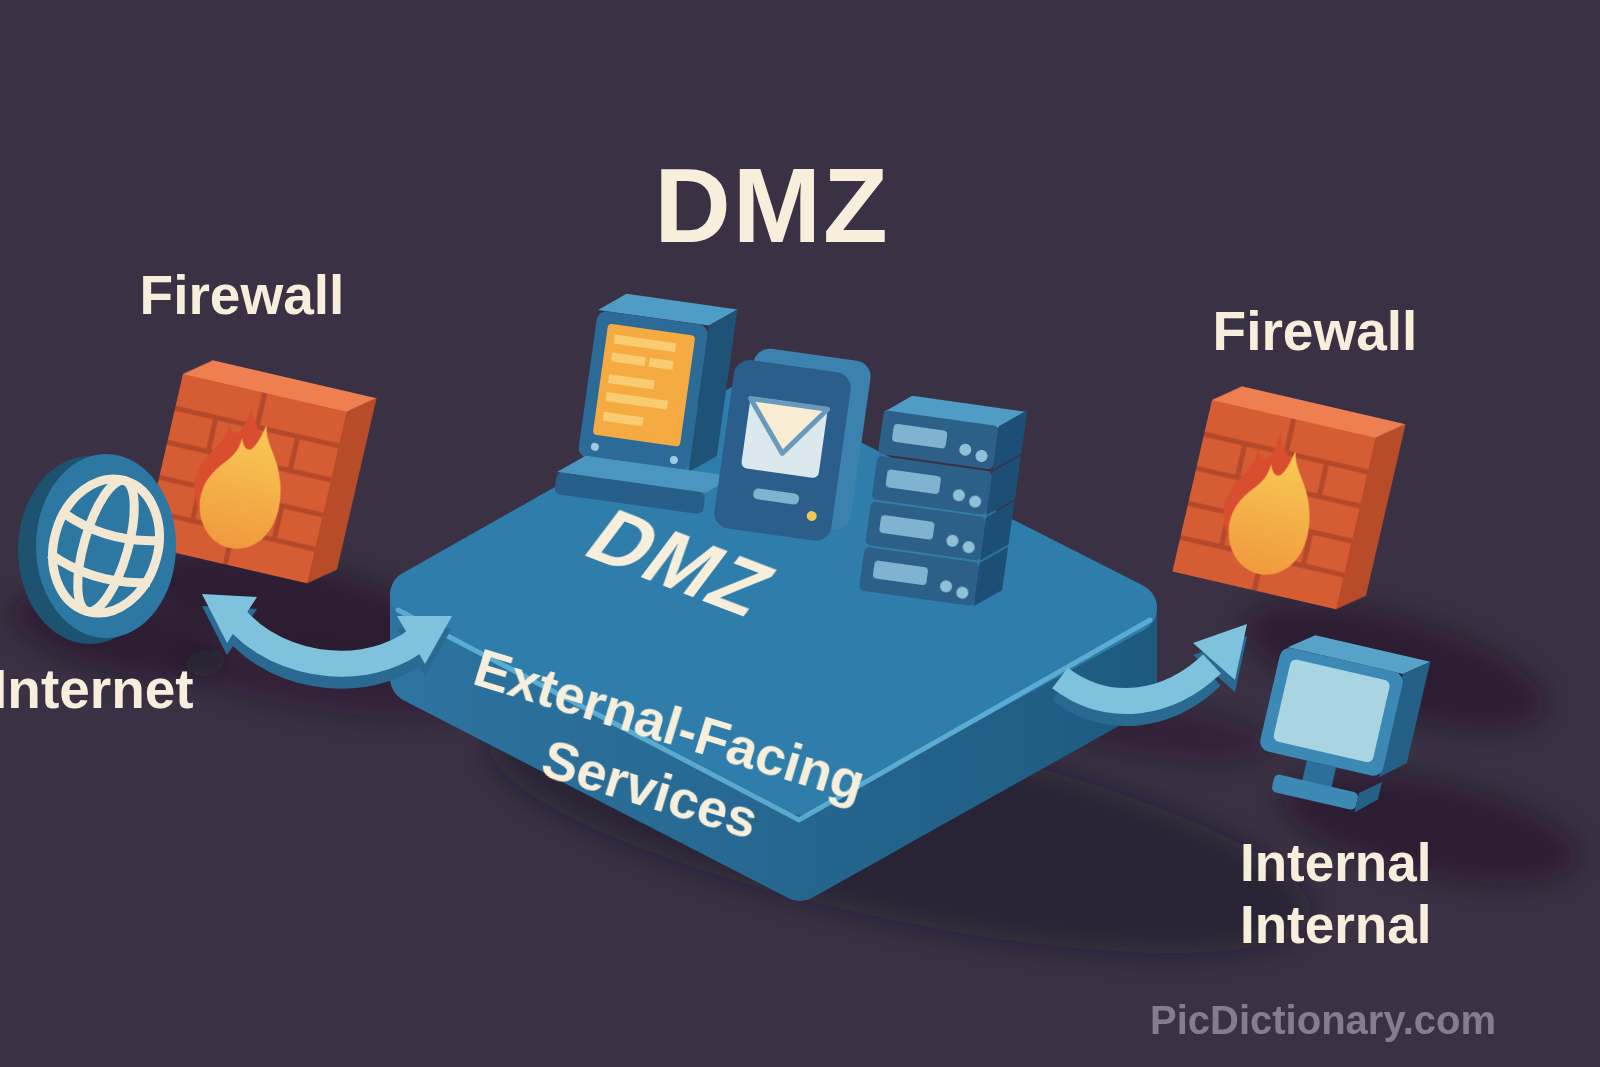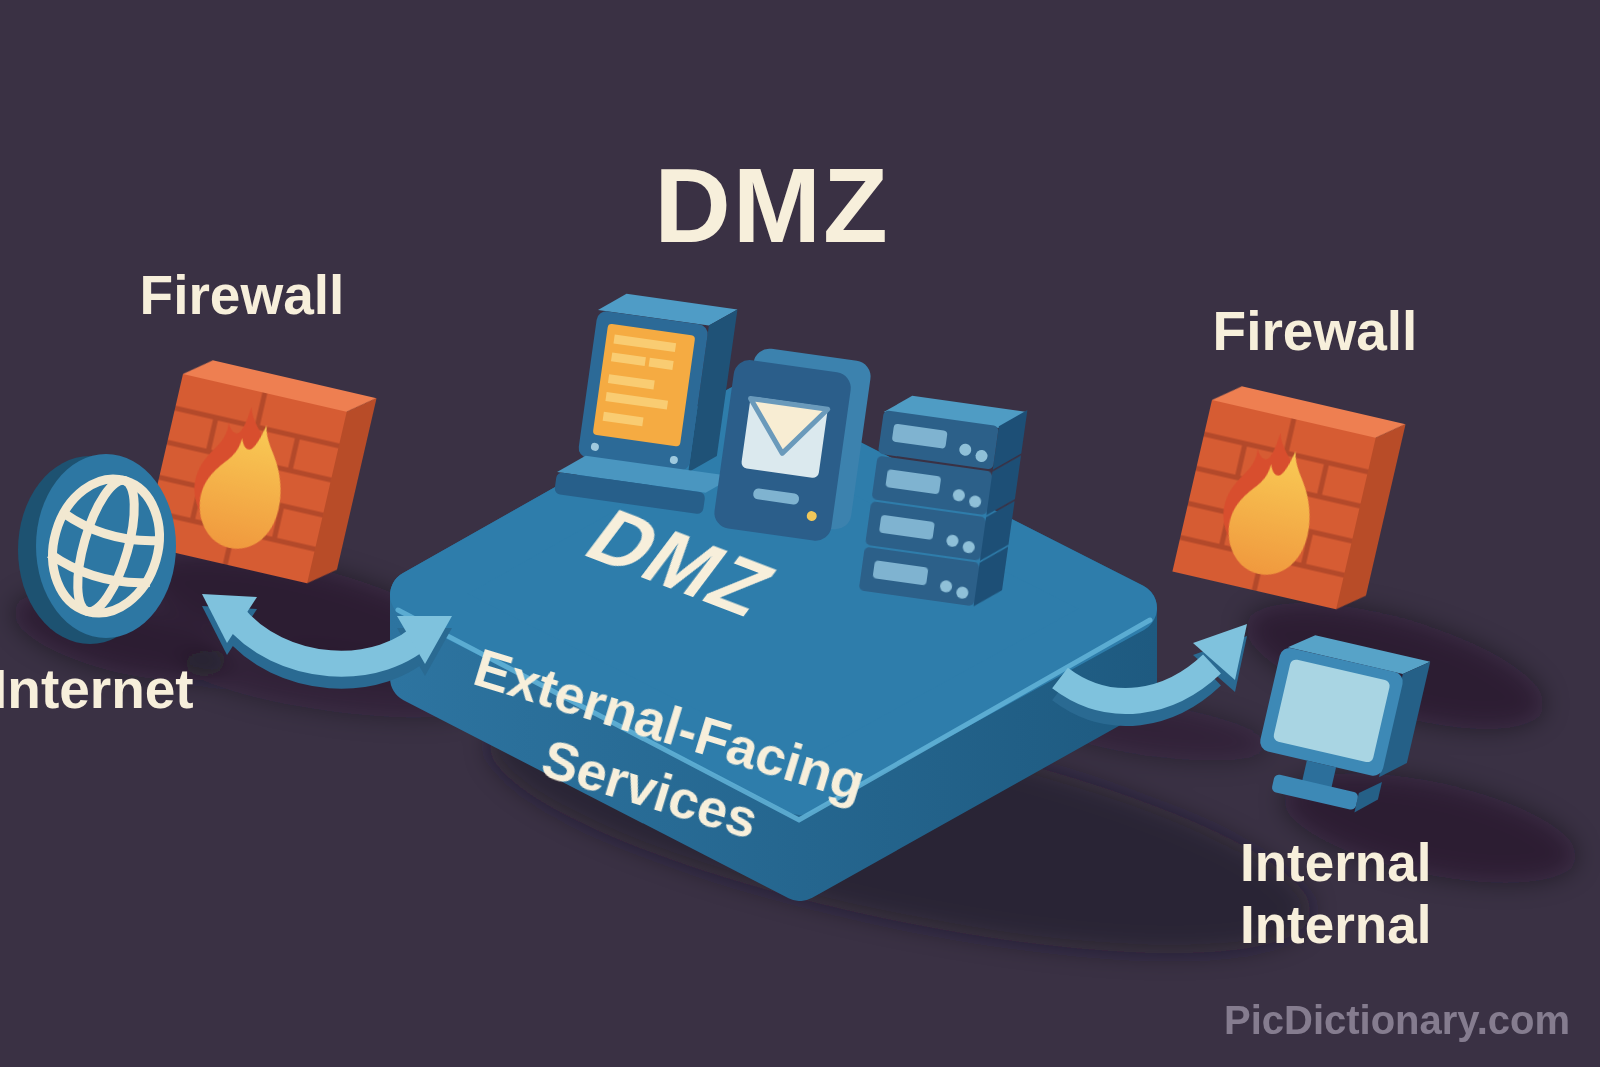--- a/index.html
+++ b/index.html
@@ -8,21 +8,21 @@
   .t{position:absolute;color:#f7efdb;font-weight:bold;white-space:nowrap;line-height:1;}
   .title{left:612px;top:124px;width:320px;text-align:center;font-size:106px;letter-spacing:2px;}
   .fw-left{left:92px;top:240px;width:300px;text-align:center;font-size:55px;}
   .fw-right{left:1165px;top:276px;width:300px;text-align:center;font-size:55px;}
   .internet{left:-8px;top:634px;font-size:55px;}
   .internal{left:1240px;top:804px;font-size:53px;line-height:62px;}
   .external{left:425px;top:662px;width:470px;text-align:center;font-size:54px;line-height:67px;
             transform:rotate(17deg);}
   .dmz-plate{left:622px;top:470px;font-size:80px;letter-spacing:2px;
              transform:rotate(21deg) skewX(-16deg);transform-origin:left top;}
-  .watermark{left:1150px;top:972px;width:420px;text-align:right;font-size:40px;
+  .watermark{left:1150px;top:972px;width:420px;font-size:40px;
              color:#cfc8da;opacity:0.5;font-weight:bold;}
   svg{position:absolute;left:0;top:0;}
 </style>
 </head>
 <body>
 
 <div class="stage">
 
 <svg width="1600" height="1067" viewBox="0 0 1600 1067">
   <defs>

